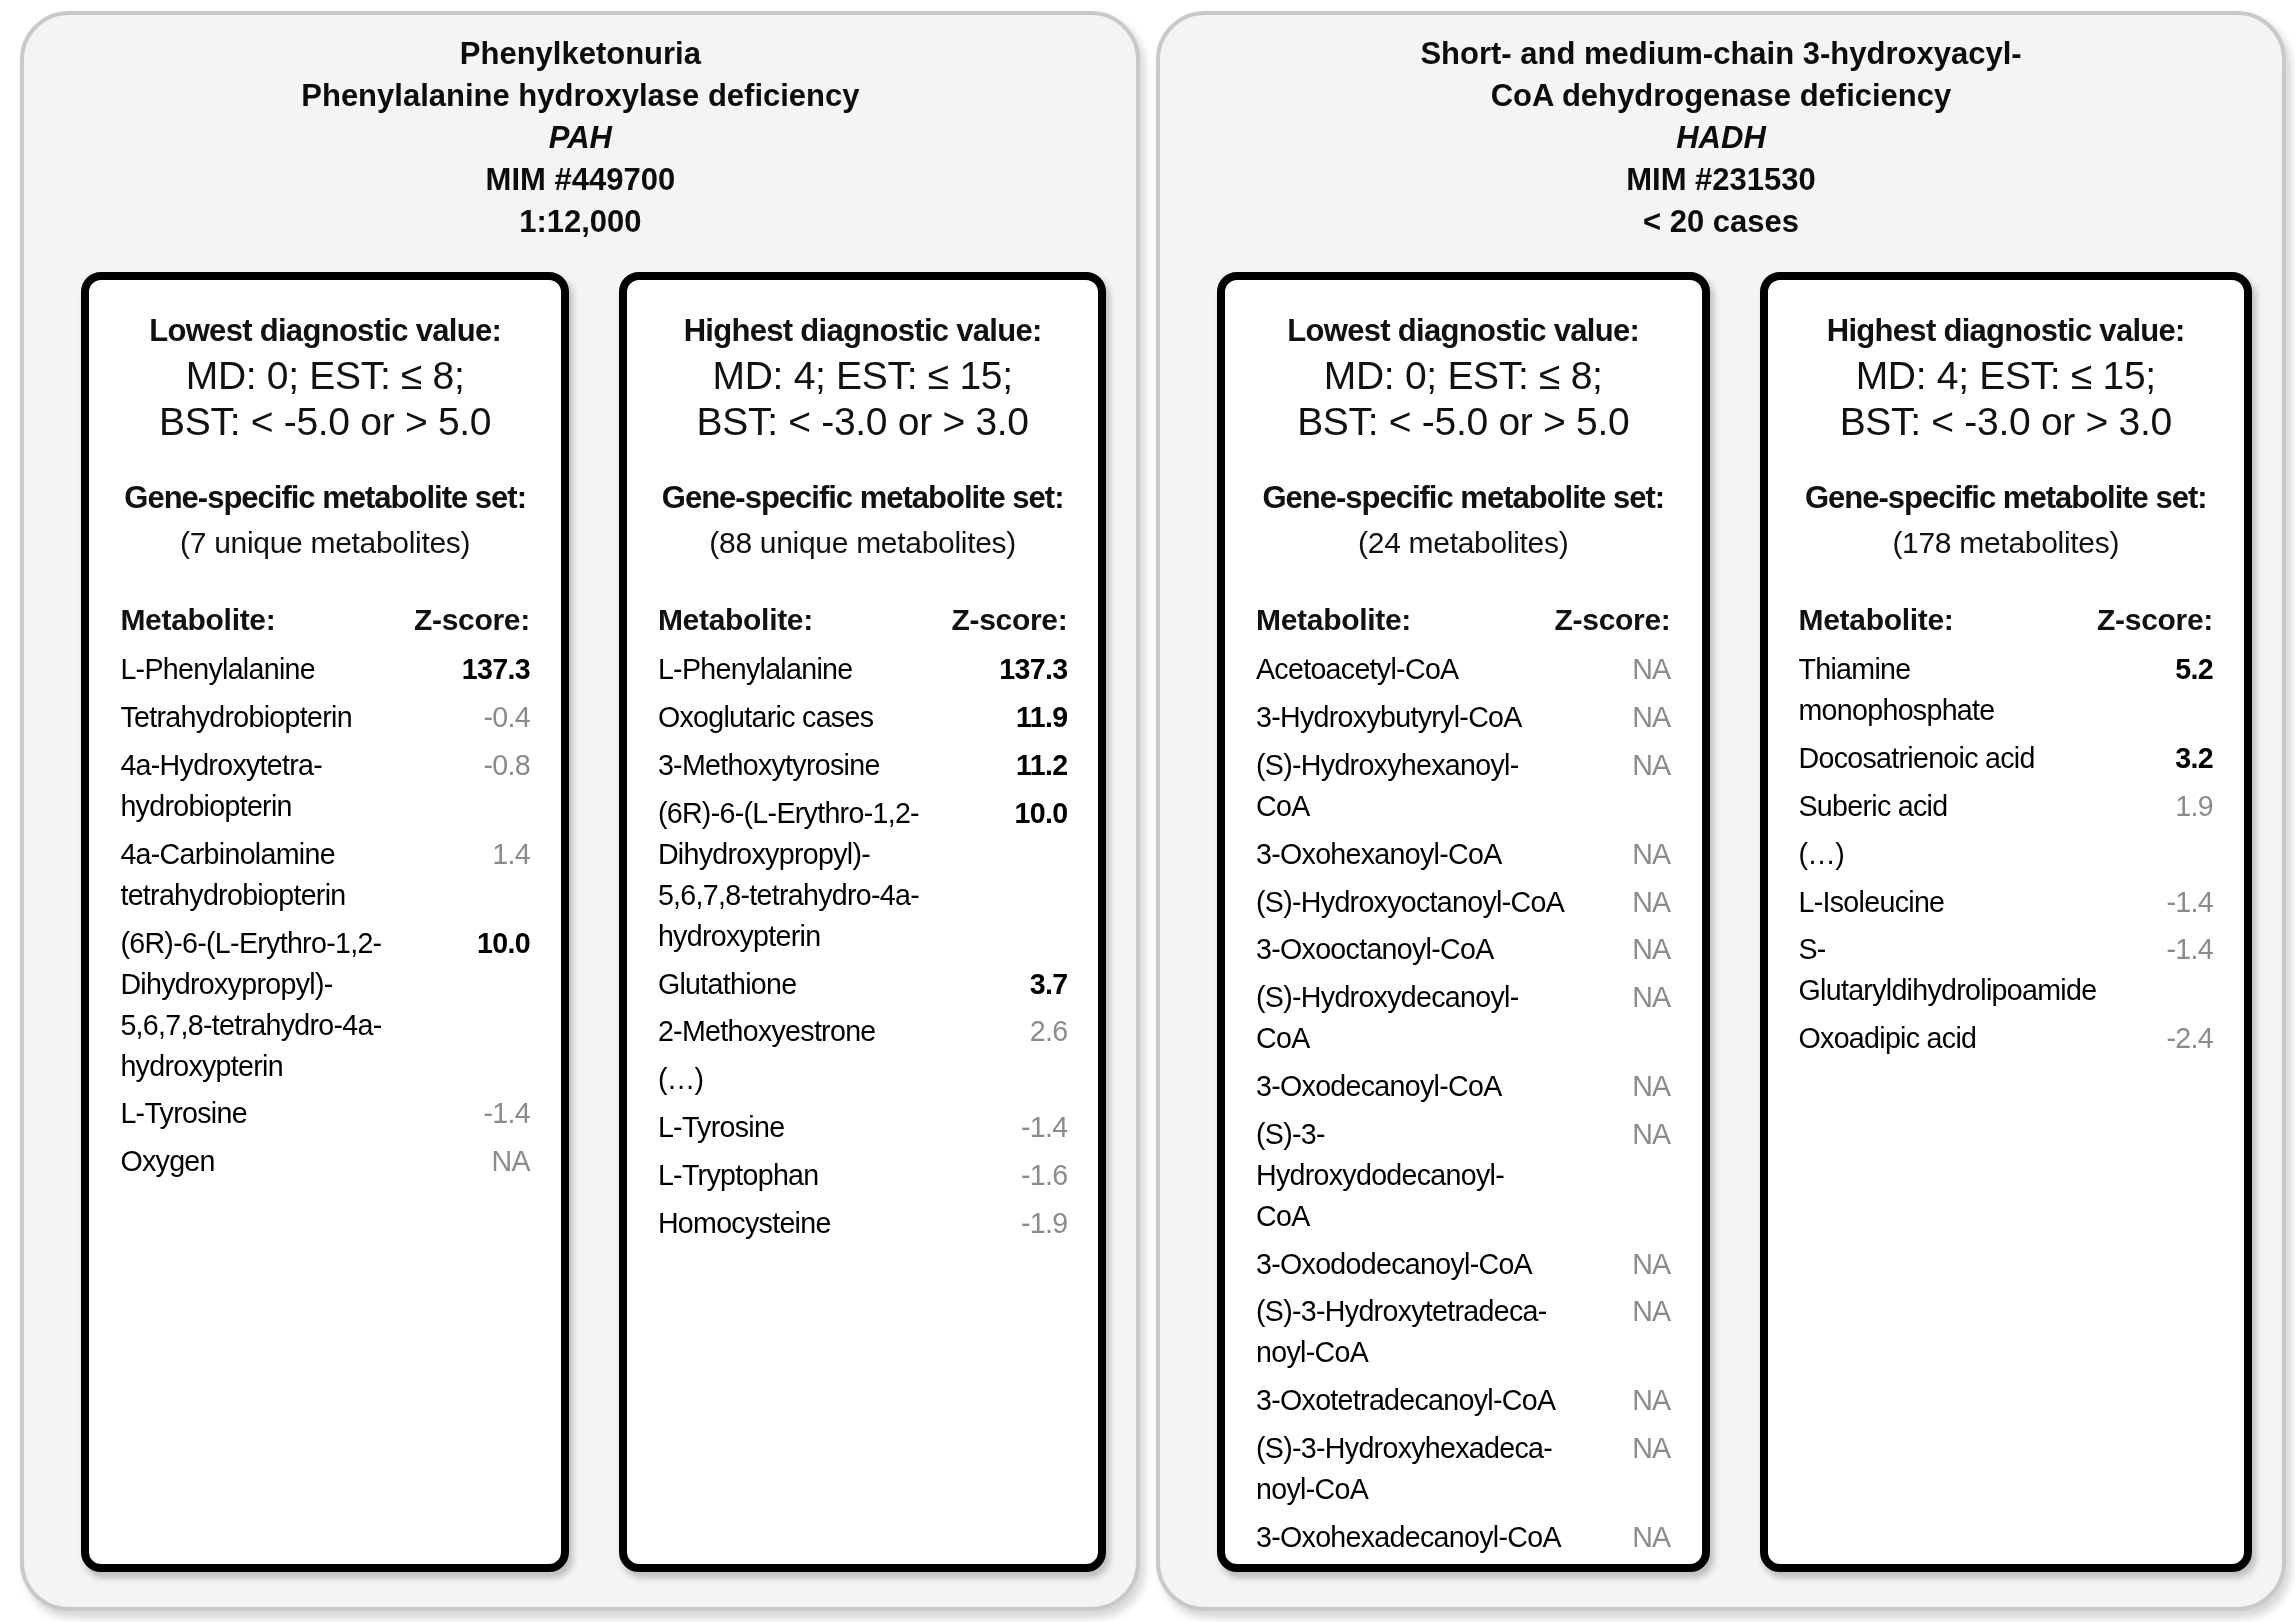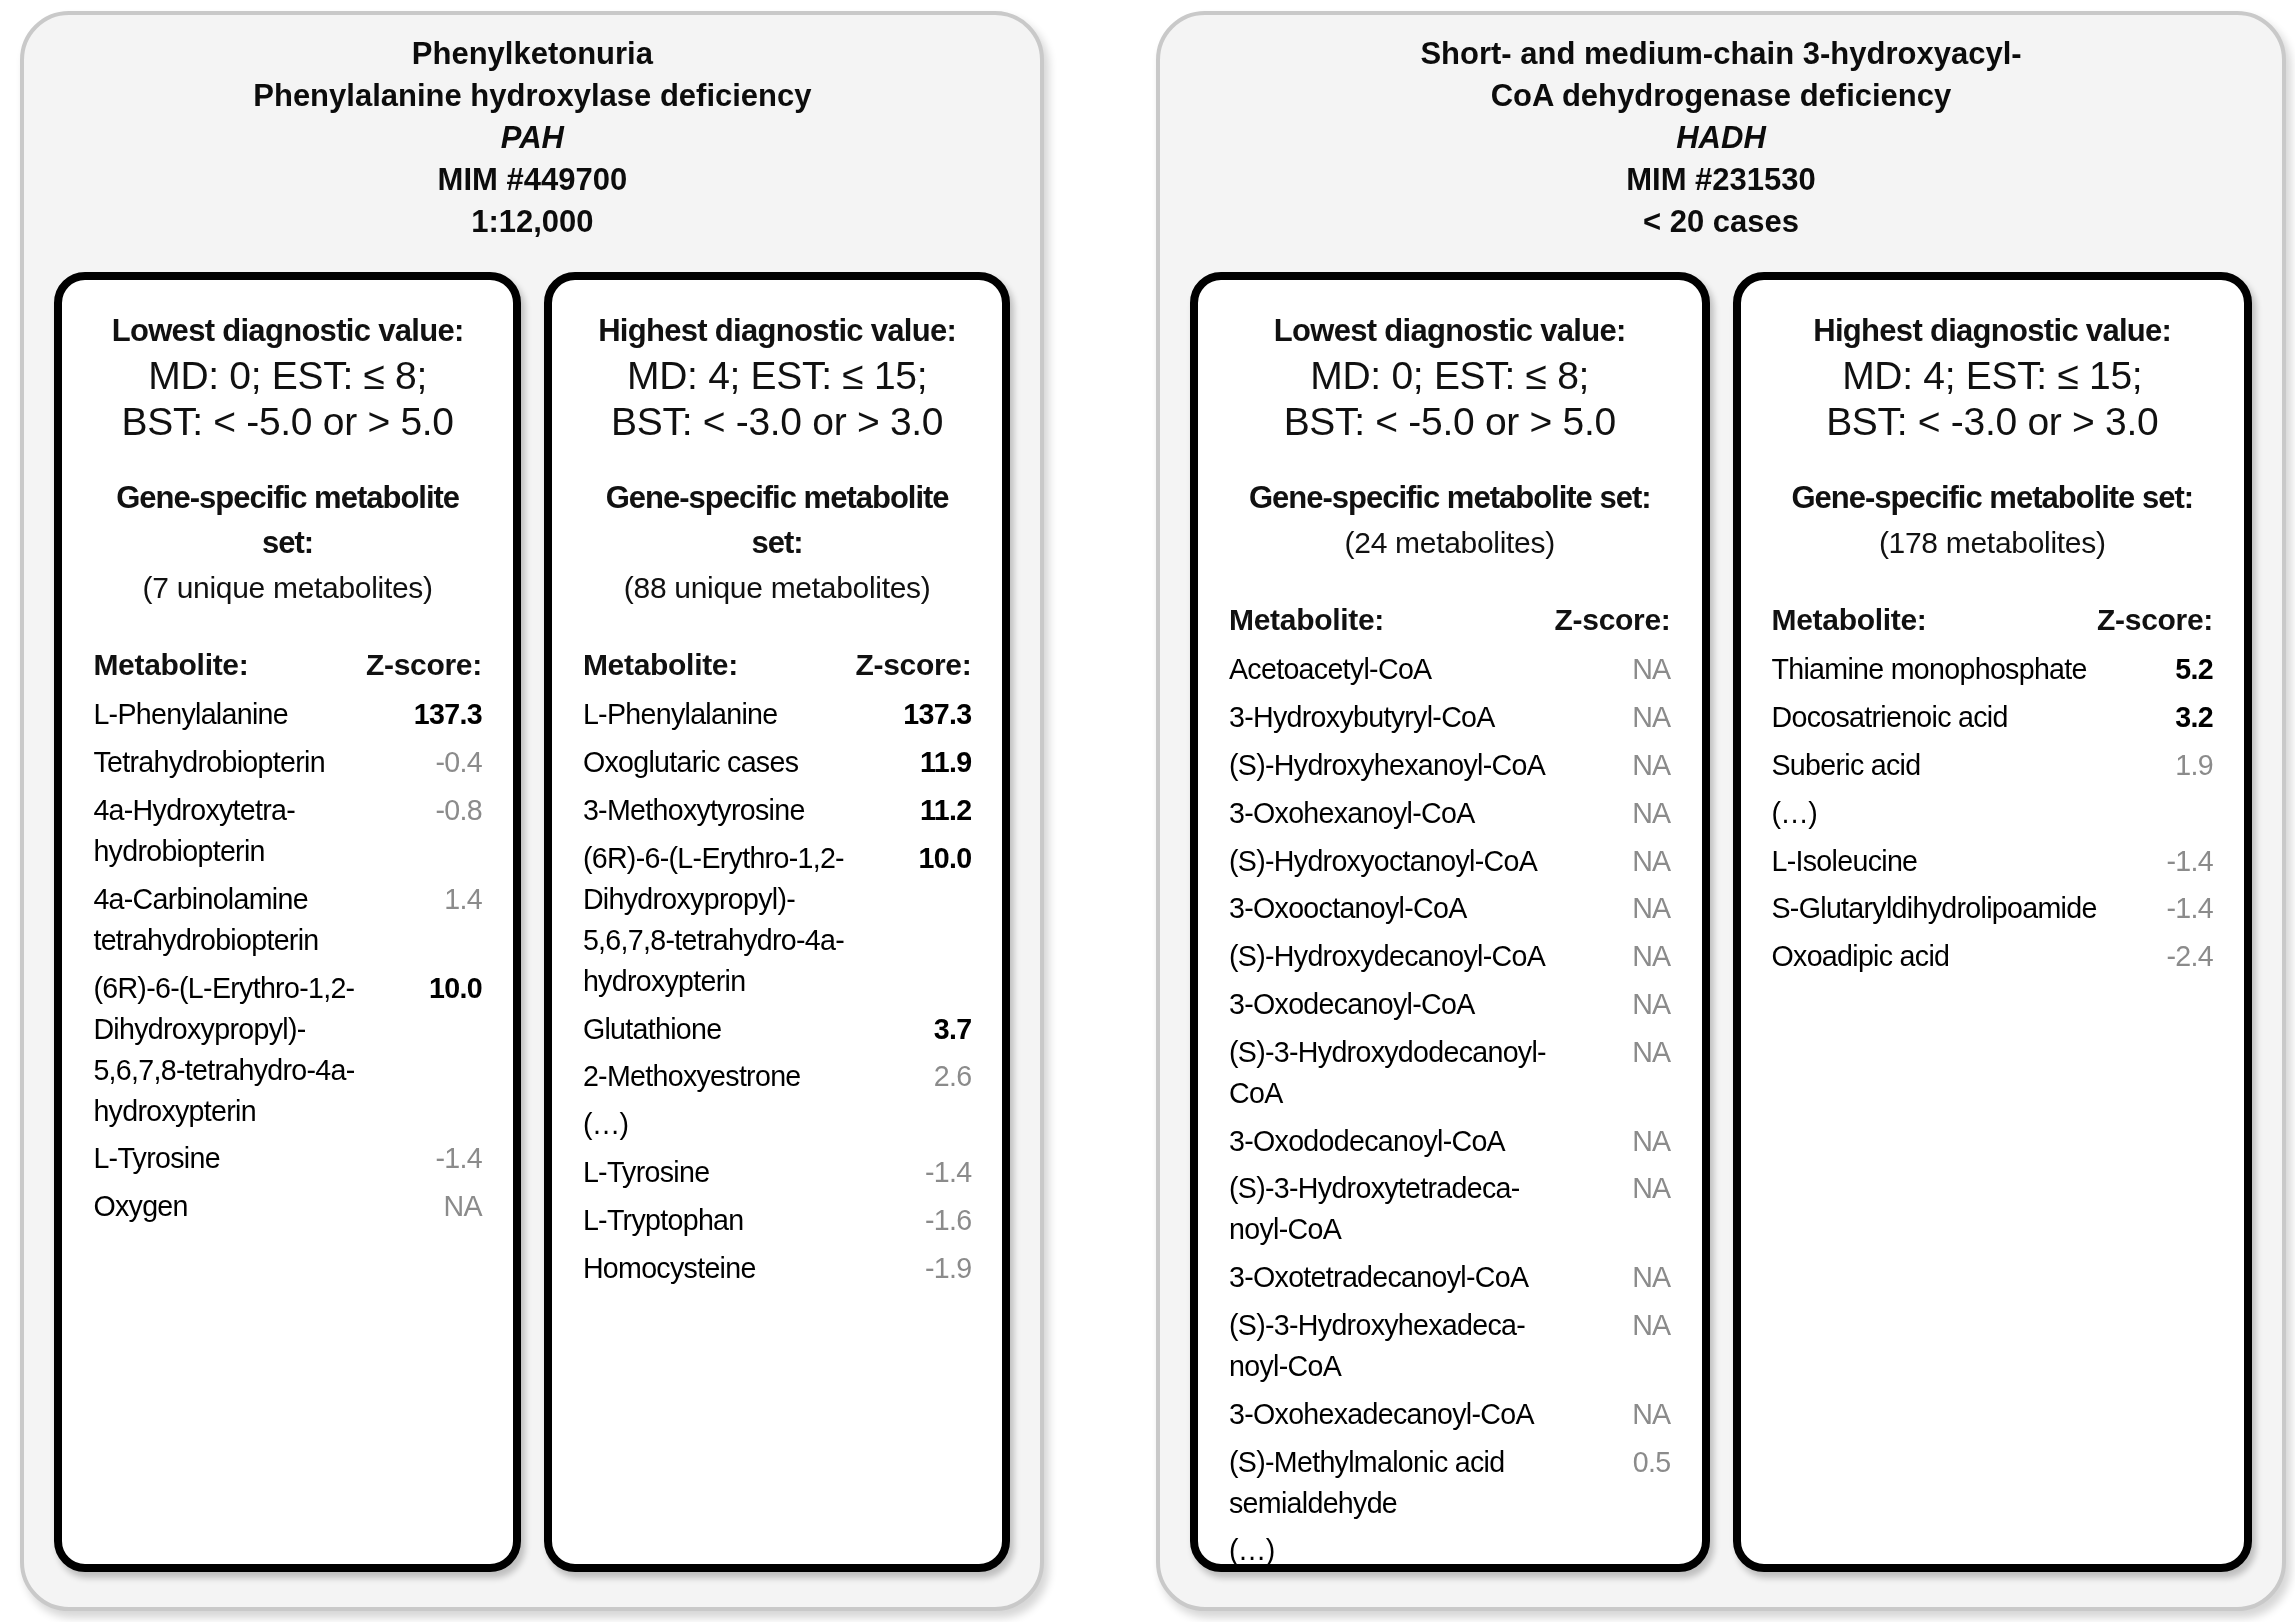--- a/index.html
+++ b/index.html
@@ -18,37 +18,38 @@
     position:relative;
   }
   .panel{
     position:absolute;top:11px;height:1600px;
     background:var(--panel-bg);
     border:4.8px solid var(--panel-border);
     border-radius:49px;
     box-shadow:4.1px 6.1px 8.2px rgba(0,0,0,.16);
     padding:17.7px 30px 0 30px;
   }
-  .panel-left{left:20.4px;width:1024px;}
+  .panel-left{left:20.4px;width:1120px;}
   .panel-right{left:1156px;width:1130px;}
   .panel-header{
     text-align:center;
     font-size:31px;font-weight:bold;line-height:42px;
     height:224px;color:#0c0c0c;
   }
   .gene{font-style:italic;}
   .boxes{display:flex;gap:23px;margin-top:15px;}
   .dbox{
     flex:1;height:1300px;
     background:#ffffff;
     border:8.8px solid #000000;
-    border-radius:31px;
+    border-radius:20px;
     box-shadow:3.4px 5.4px 6.1px rgba(0,0,0,.22);
     padding:28.6px 31px 0 31px;
     overflow:hidden;
+    margin-left:27px;
   }
   .box-heading{font-weight:bold;font-size:31px;line-height:45px;text-align:center;letter-spacing:-0.7px;}
   .criteria{font-size:39px;line-height:46px;text-align:center;letter-spacing:-0.3px;}
   .set-label{font-weight:bold;font-size:31px;line-height:45px;text-align:center;margin-top:30px;letter-spacing:-1px;}
   .set-count{font-size:30px;line-height:45px;text-align:center;letter-spacing:-0.3px;}
   .mtable{margin-top:34px;}
   .thead{
     display:flex;justify-content:space-between;
     font-weight:bold;font-size:30px;line-height:42px;
     margin-bottom:8.2px;letter-spacing:-0.3px;

